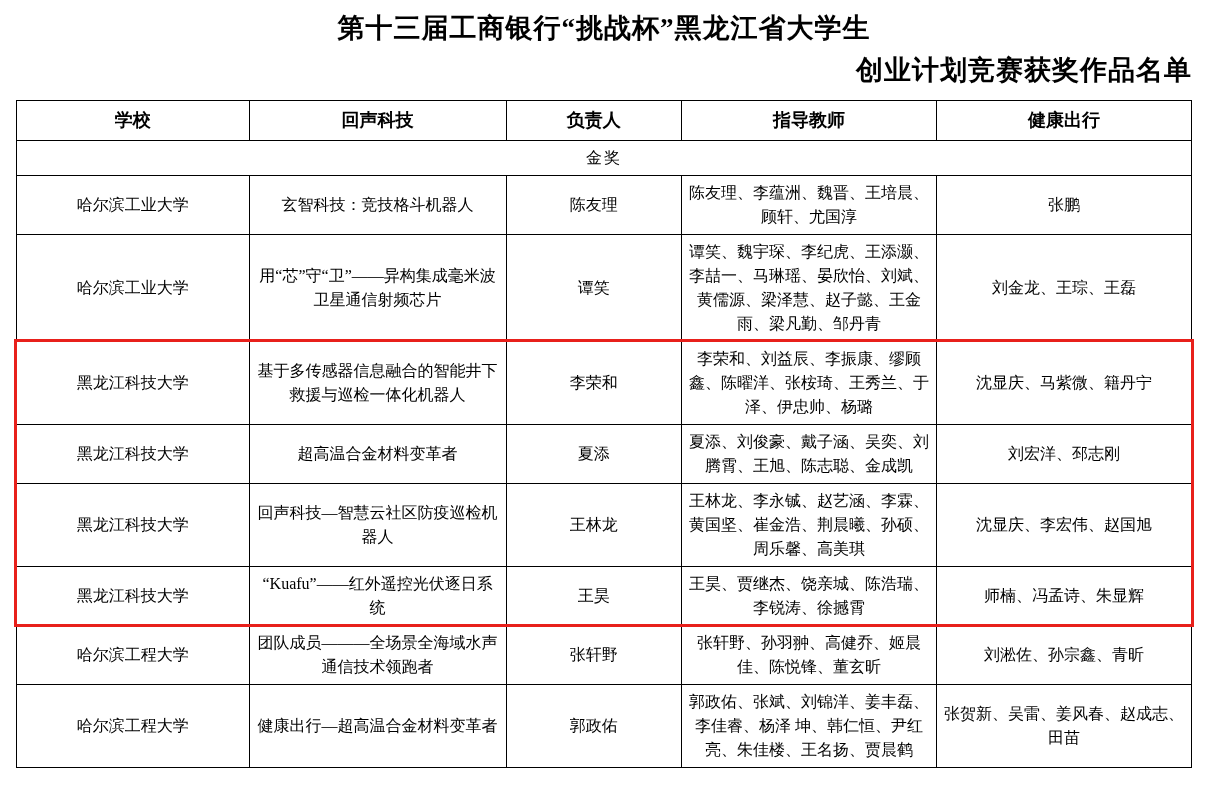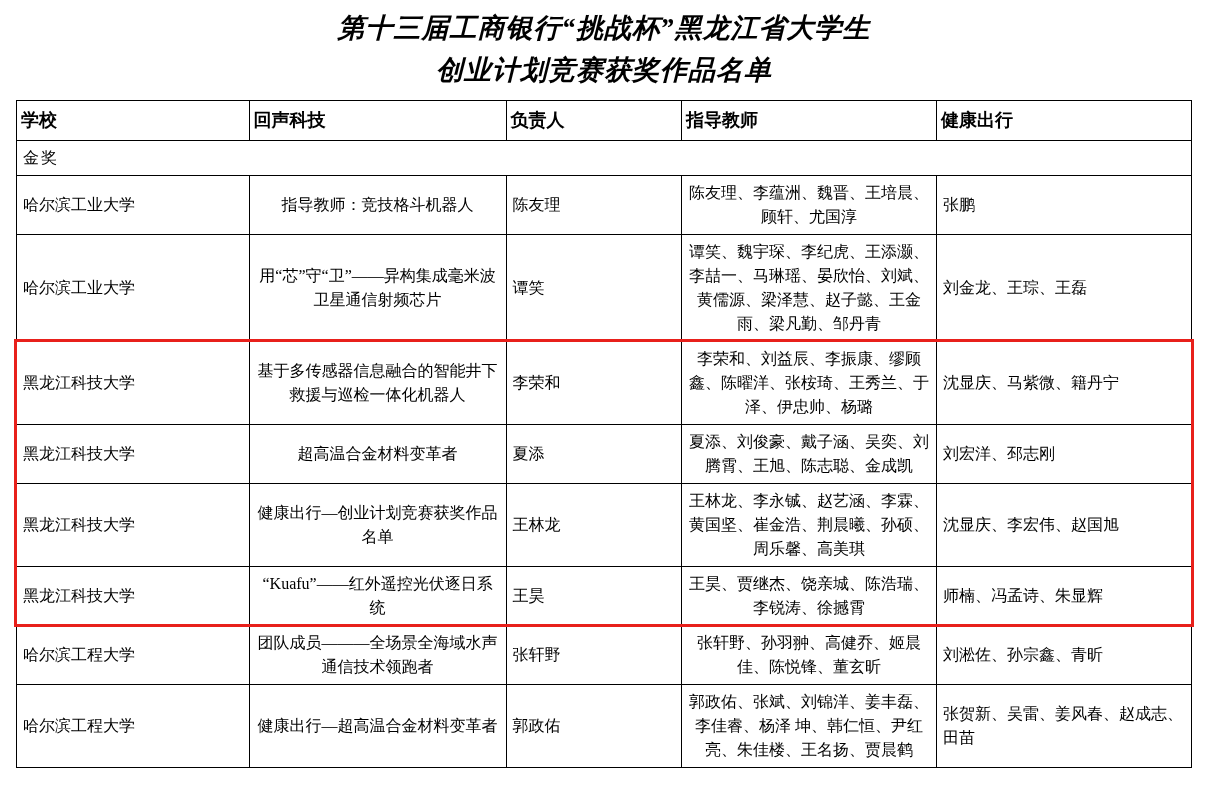--- a/index.html
+++ b/index.html
@@ -19,34 +19,35 @@
     box-sizing: border-box;
     padding: 6px 16px 0 16px;
   }
   .doc-title {
     text-align: center;
     font-size: 27px;
     font-weight: bold;
     line-height: 1.55;
     letter-spacing: 1px;
     margin: 2px 0 0 0;
-    font-style: italic;
   }
   .doc-title .line2 {
     display: block;
+    text-align: right;
   }
   table.award-table {
     border-collapse: collapse;
     width: 1176px;
     margin-top: 8px;
     table-layout: fixed;
   }
   table.award-table td,
   table.award-table th {
     border: 1px solid #000000;
+    text-align: center;
     vertical-align: middle;
     font-size: 16px;
     line-height: 1.5;
     padding: 5px 6px;
     font-weight: normal;
   }
   .banner-cell {
     font-size: 21px;
     font-weight: bold;
     letter-spacing: 2px;
@@ -110,21 +111,21 @@
           <td>学校</td>
           <td>回声科技</td>
           <td>负责人</td>
           <td>指导教师</td>
           <td>健康出行</td>
         </tr>
       </thead>
       <tbody>
         <tr>
           <td>哈尔滨工业大学</td>
-          <td class="project">指导教师：竞技格斗机器人</td>
+          <td class="project">玄智科技：竞技格斗机器人</td>
           <td>陈友理</td>
           <td class="members">陈友理、李蕴洲、魏晋、王培晨、顾轩、尤国淳</td>
           <td>张鹏</td>
         </tr>
         <tr>
           <td>哈尔滨工业大学</td>
           <td class="project">用“芯”守“卫”——异构集成毫米波卫星通信射频芯片</td>
           <td>谭笑</td>
           <td class="members">谭笑、魏宇琛、李纪虎、王添灏、李喆一、马琳瑶、晏欣怡、刘斌、黄儒源、梁泽慧、赵子懿、王金雨、梁凡勤、邹丹青</td>
           <td>刘金龙、王琮、王磊</td>
@@ -138,21 +139,21 @@
         </tr>
         <tr>
           <td>黑龙江科技大学</td>
           <td class="project">超高温合金材料变革者</td>
           <td>夏添</td>
           <td class="members">夏添、刘俊豪、戴子涵、吴奕、刘腾霄、王旭、陈志聪、金成凯</td>
           <td>刘宏洋、邳志刚</td>
         </tr>
         <tr>
           <td>黑龙江科技大学</td>
-          <td class="project">健康出行—创业计划竞赛获奖作品名单</td>
+          <td class="project">回声科技—智慧云社区防疫巡检机器人</td>
           <td>王林龙</td>
           <td class="members">王林龙、李永铖、赵艺涵、李霖、黄国坚、崔金浩、荆晨曦、孙硕、周乐馨、高美琪</td>
           <td>沈显庆、李宏伟、赵国旭</td>
         </tr>
         <tr>
           <td>黑龙江科技大学</td>
           <td class="project">“Kuafu”——红外遥控光伏逐日系统</td>
           <td>王昊</td>
           <td class="members">王昊、贾继杰、饶亲城、陈浩瑞、李锐涛、徐撼霄</td>
           <td>师楠、冯孟诗、朱显辉</td>

